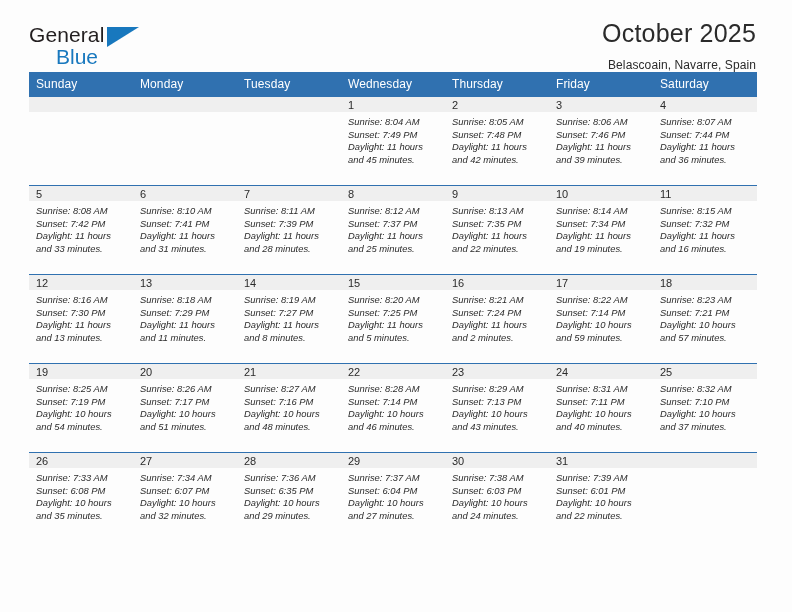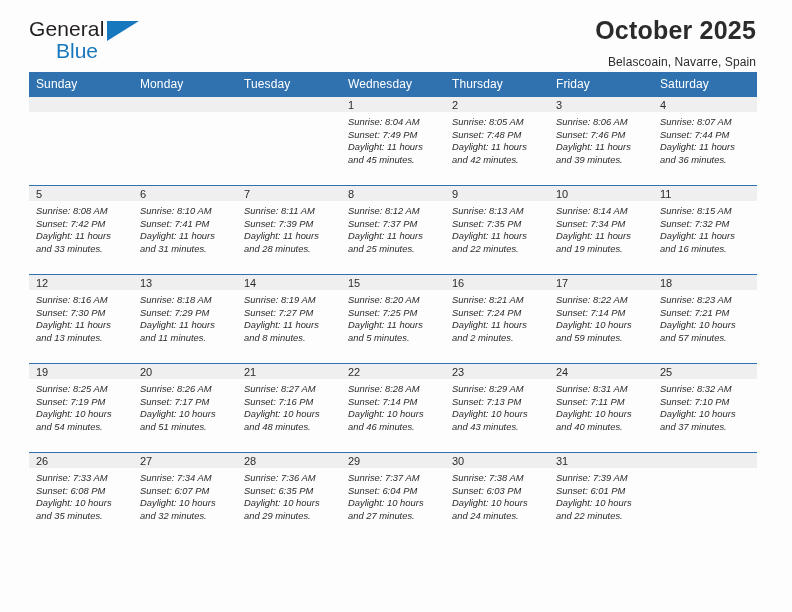--- a/index.html
+++ b/index.html
@@ -16,21 +16,21 @@
     position: relative;
   }
 
   
   .page-header {
     position: relative;
     height: 72px;
     padding: 12px 36px 0 29px;
     box-sizing: border-box;
     display: flex;
-    align-items: center;
+    align-items: flex-end;
     justify-content: space-between;
   }
 
   .logo {
     position: relative;
     width: 130px;
     height: 48px;
     line-height: 1;
     user-select: none;
   }
@@ -56,21 +56,21 @@
     border-left: 32px solid #1878be;
     border-bottom: 20px solid transparent;
   }
 
   .title-block {
     text-align: right;
     padding-top: 2px;
   }
   .cal-title {
     font-size: 25px;
-    font-weight: bold;
+    font-weight: normal;
     color: #2b2b2b;
     letter-spacing: .2px;
     line-height: 1.1;
   }
   .cal-subtitle {
     font-size: 12px;
     color: #2b2b2b;
     margin-top: 11px;
     letter-spacing: .1px;
   }

